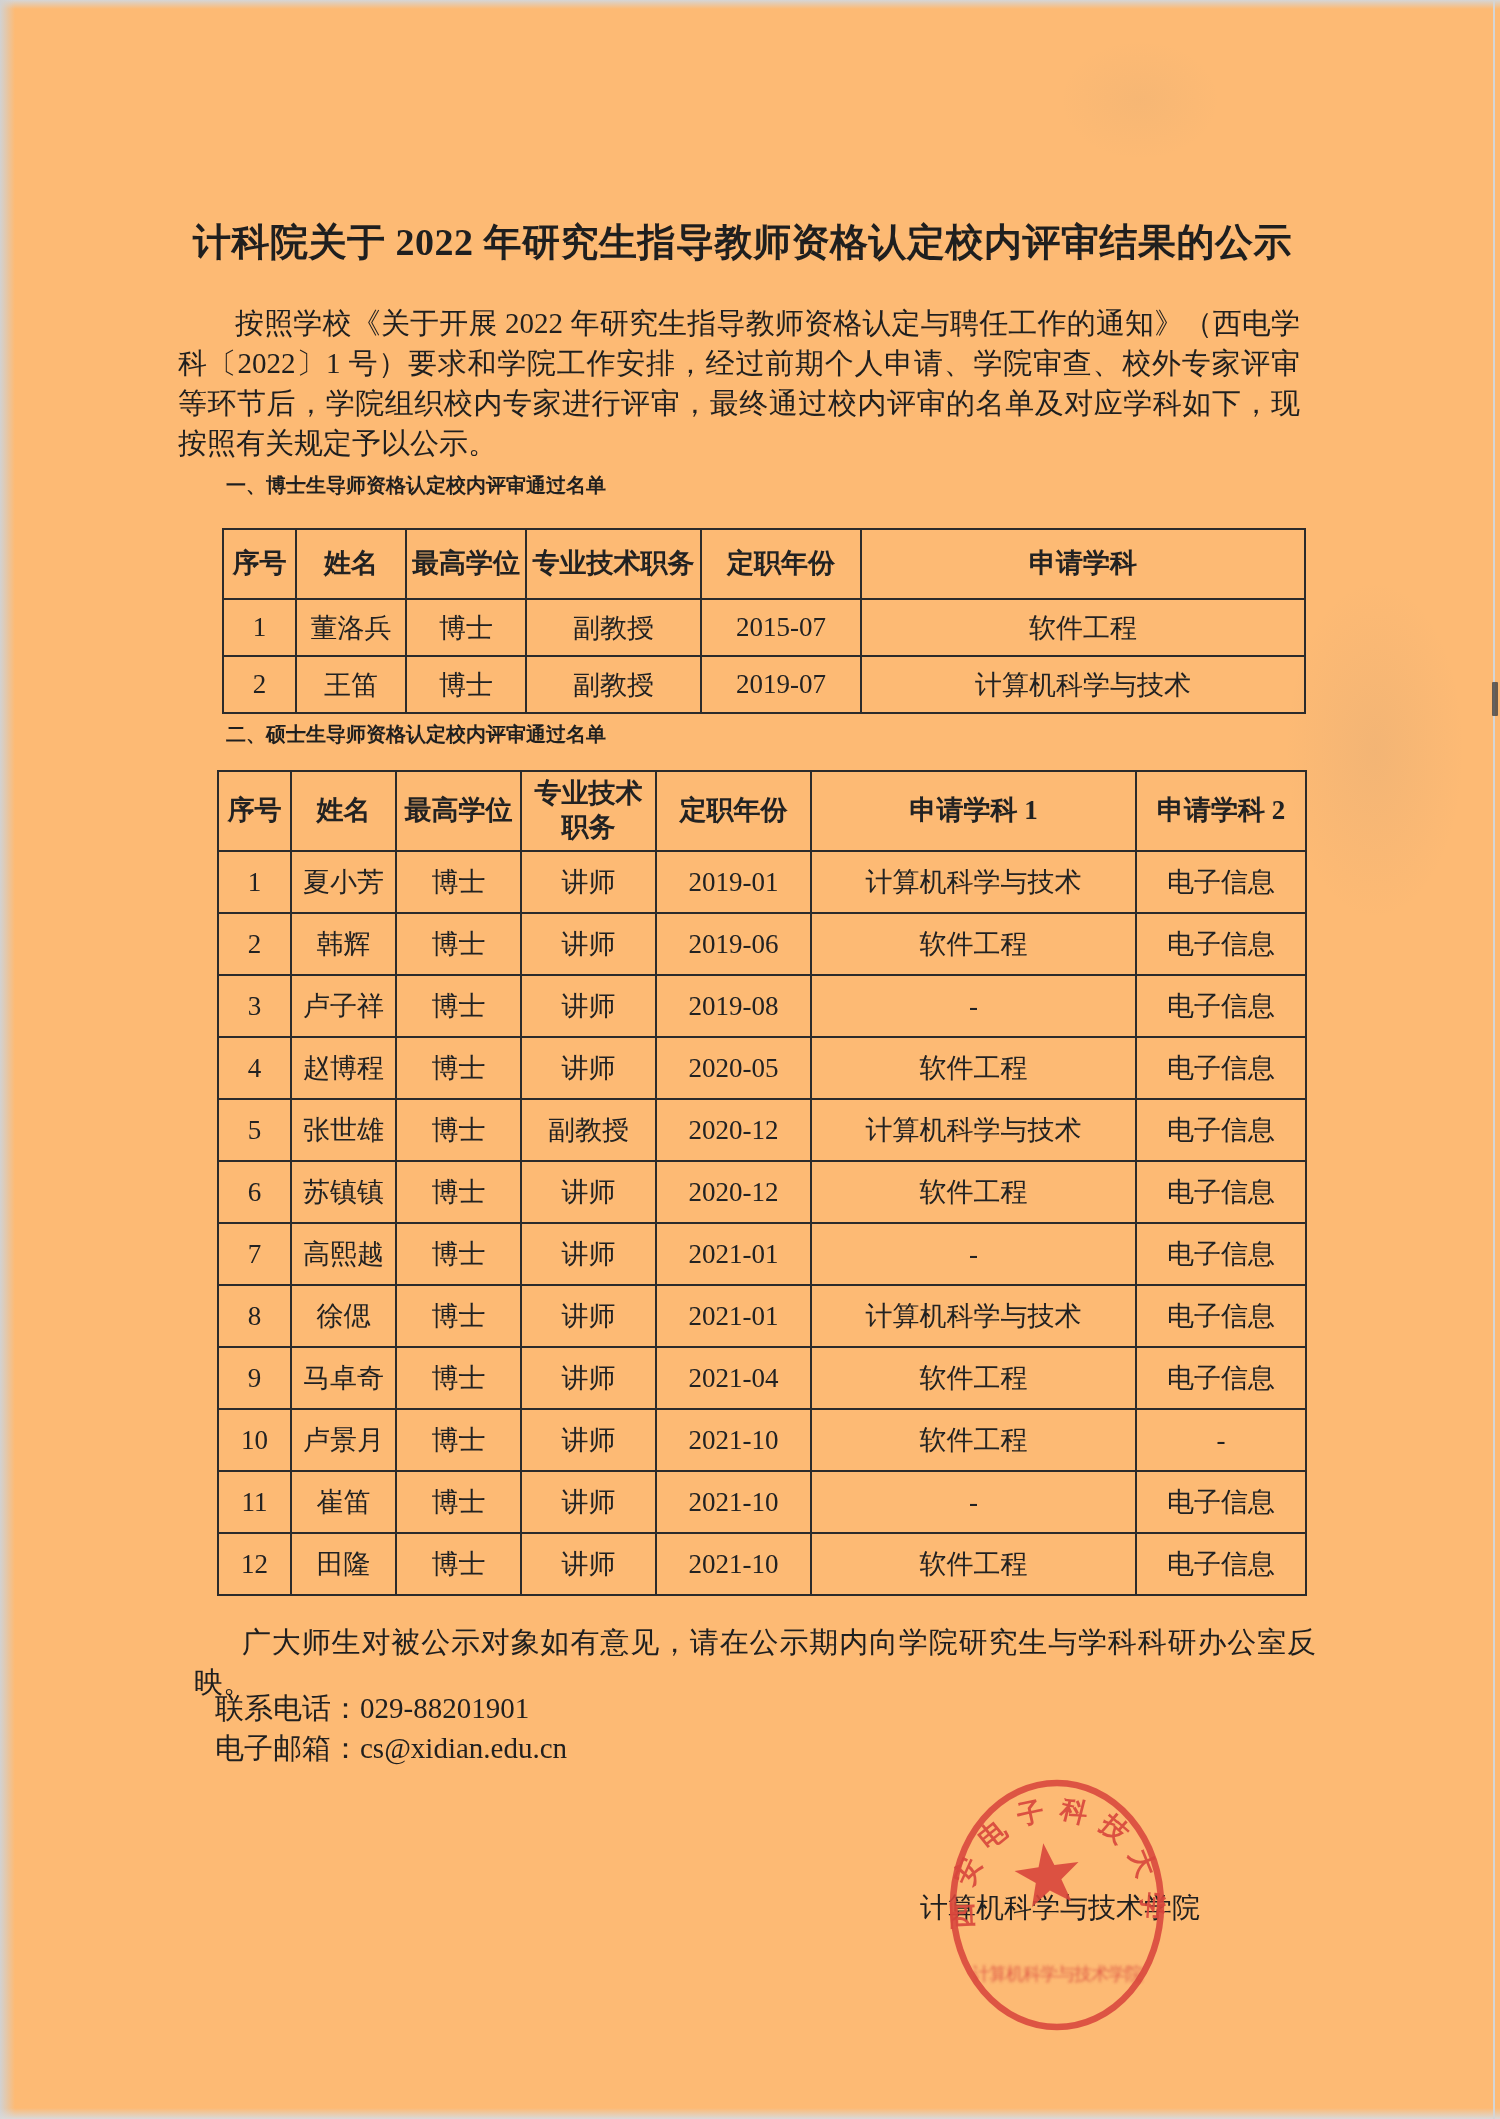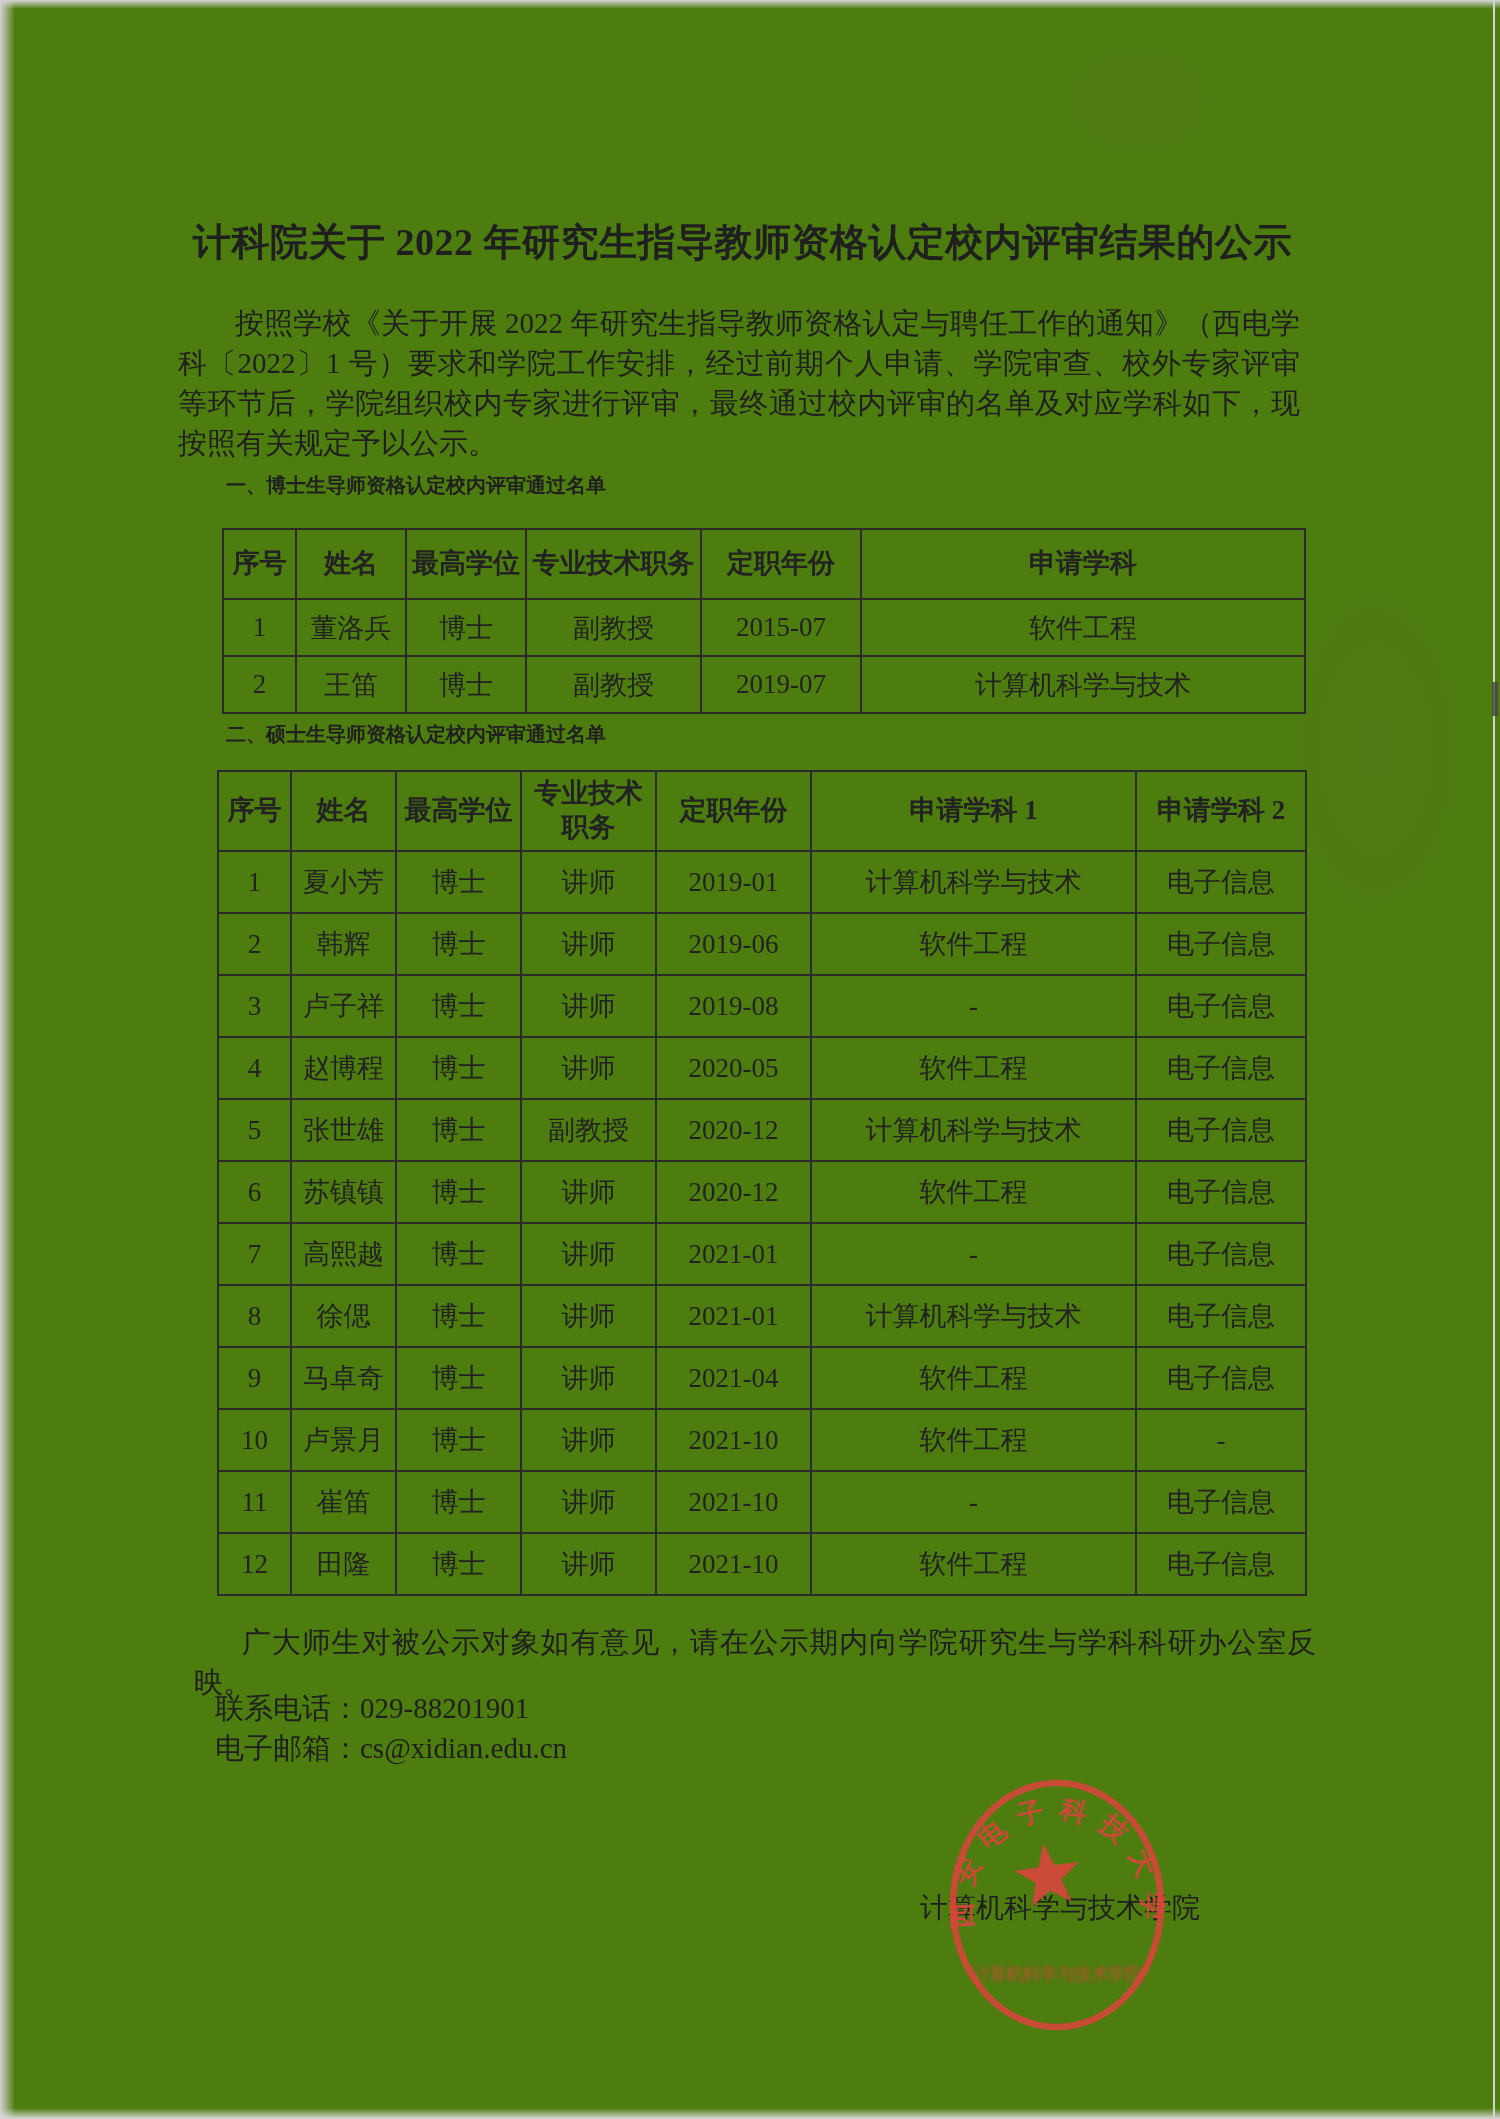--- a/index.html
+++ b/index.html
@@ -1,18 +1,18 @@
 <!DOCTYPE html>
 <html><head>
 <meta charset="utf-8">
 <style>
   html,body { margin:0; padding:0; background:#e8e8e8; }
   .page {
     position:relative; width:1500px; height:2119px;
-    background:#4d7c0f;
+    background:#fdba74;
     font-family:"Liberation Serif", serif;
     color:#1f1f1f;
     overflow:hidden;
   }
   
   .edge-top    { position:absolute; left:0; top:0; width:100%; height:9px;  background:linear-gradient(to bottom,#d6d6d6,rgba(0,0,0,0)); }
   .edge-left   { position:absolute; left:0; top:0; width:15px; height:100%; background:linear-gradient(to right,#d2d2d2,rgba(0,0,0,0)); }
   .edge-bottom { position:absolute; left:0; bottom:0; width:100%; height:11px; background:linear-gradient(to top,#dadada,rgba(0,0,0,0)); }
   .edge-right-line { position:absolute; right:5px; top:0; width:2px; height:100%; background:#d5d5d5; }
   .edge-dash   { position:absolute; right:2px; top:682px; width:6px; height:34px; background:#444; opacity:.8; border-radius:1px; }

